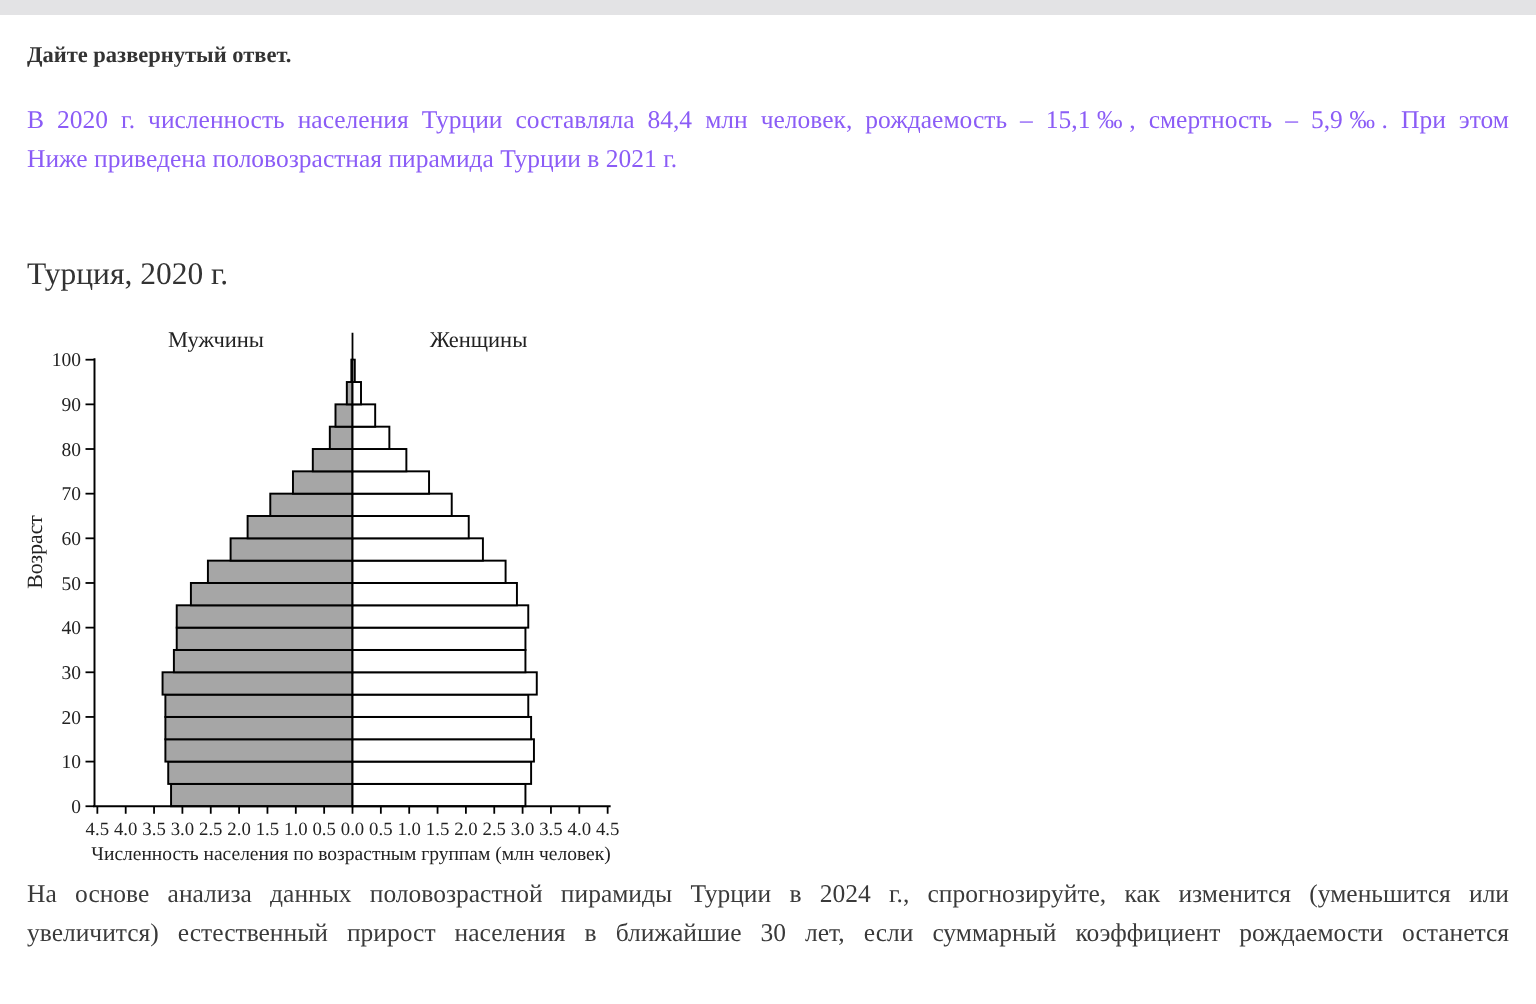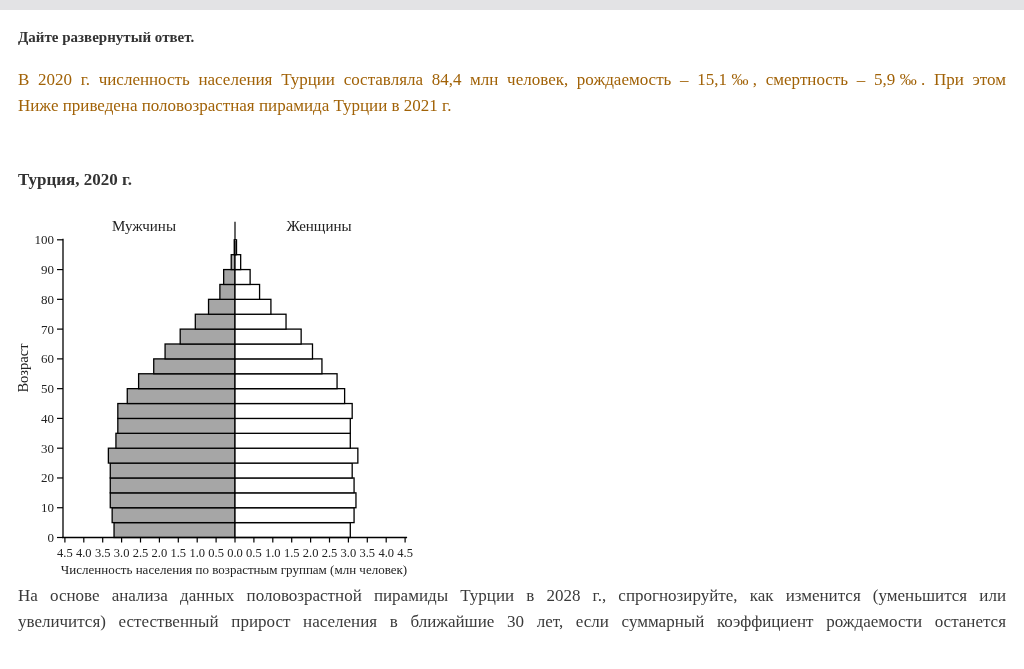--- a/index.html
+++ b/index.html
@@ -15,30 +15,30 @@
     position: absolute; left: 0; top: 0;
     width: 1024px; height: 10px;
     background: #e3e3e5;
   }
   .h-main {
     position: absolute; left: 18px; top: 29px;
     font-size: 15px; font-weight: bold; color: #333333;
   }
   .intro {
     position: absolute; left: 18px; right: 18px; top: 67px;
-    font-size: 17px; line-height: 25.5px; color: #a16207;
+    font-size: 17px; line-height: 25.5px; color: #8b5cf6;
   }
   .question {
     position: absolute; left: 18px; right: 18px; top: 583px;
     font-size: 17px; line-height: 25.8px; color: #3a3a3a;
   }
   .jline { text-align: justify; text-align-last: justify; }
   .h-chart {
     position: absolute; left: 18px; top: 170px;
-    font-size: 17px; font-weight: bold; color: #333333;
+    font-size: 21px; font-weight: normal; color: #333333;
   }
   .chart-wrap {
     position: absolute; left: 0; top: 200px;
     width: 480px; height: 392px;
   }
   svg text {
     font-family: "Liberation Serif", "DejaVu Serif", serif;
     fill: #222222;
   }
 </style>
@@ -162,15 +162,15 @@
       <line x1="405.1" y1="337.5" x2="405.1" y2="342.5" stroke="#000000" stroke-width="1.2"></line>
       <text x="405.1" y="356.5" font-size="12.5" text-anchor="middle">4.5</text>
       <text x="144" y="31" font-size="15" text-anchor="middle">Мужчины</text>
       <text x="319" y="31" font-size="15" text-anchor="middle">Женщины</text>
       <text x="0" y="0" font-size="14.5" text-anchor="middle" transform="translate(28,168) rotate(-90)">Возраст</text>
       <text x="234" y="373.5" font-size="13" text-anchor="middle">Численность населения по возрастным группам (млн человек)</text>
     </svg>
 </div>
 
 <div class="question">
-  <div class="jline">На основе анализа данных половозрастной пирамиды Турции в 2028 г., спрогнозируйте, как изменится (уменьшится или</div>
+  <div class="jline">На основе анализа данных половозрастной пирамиды Турции в 2024 г., спрогнозируйте, как изменится (уменьшится или</div>
   <div class="jline">увеличится) естественный прирост населения в ближайшие 30 лет, если суммарный коэффициент рождаемости останется</div>
 </div>
 
 </body></html>

